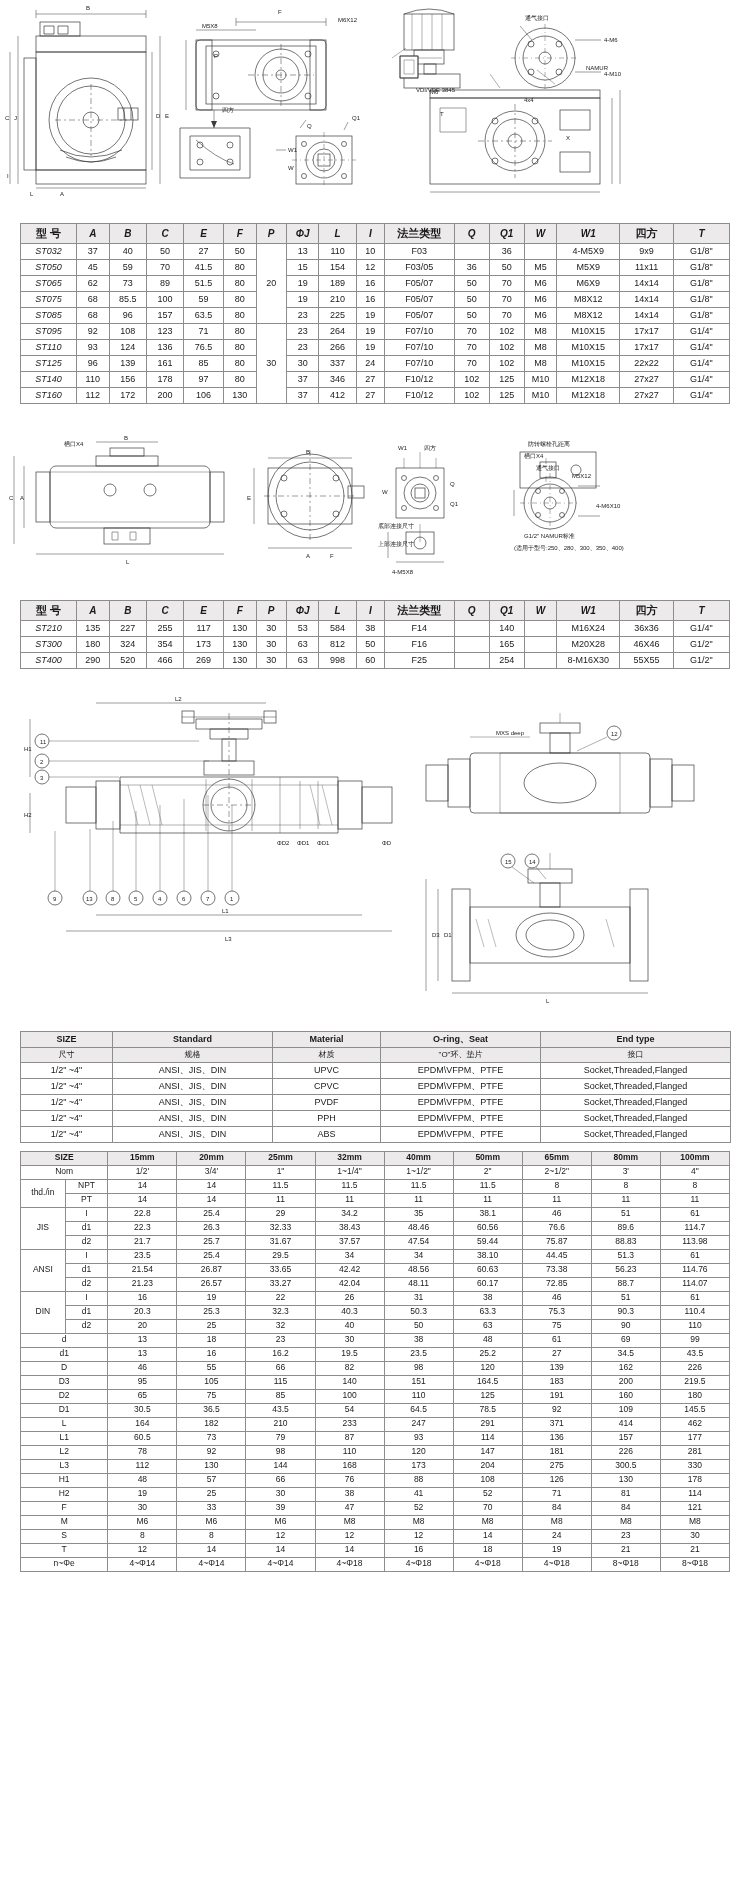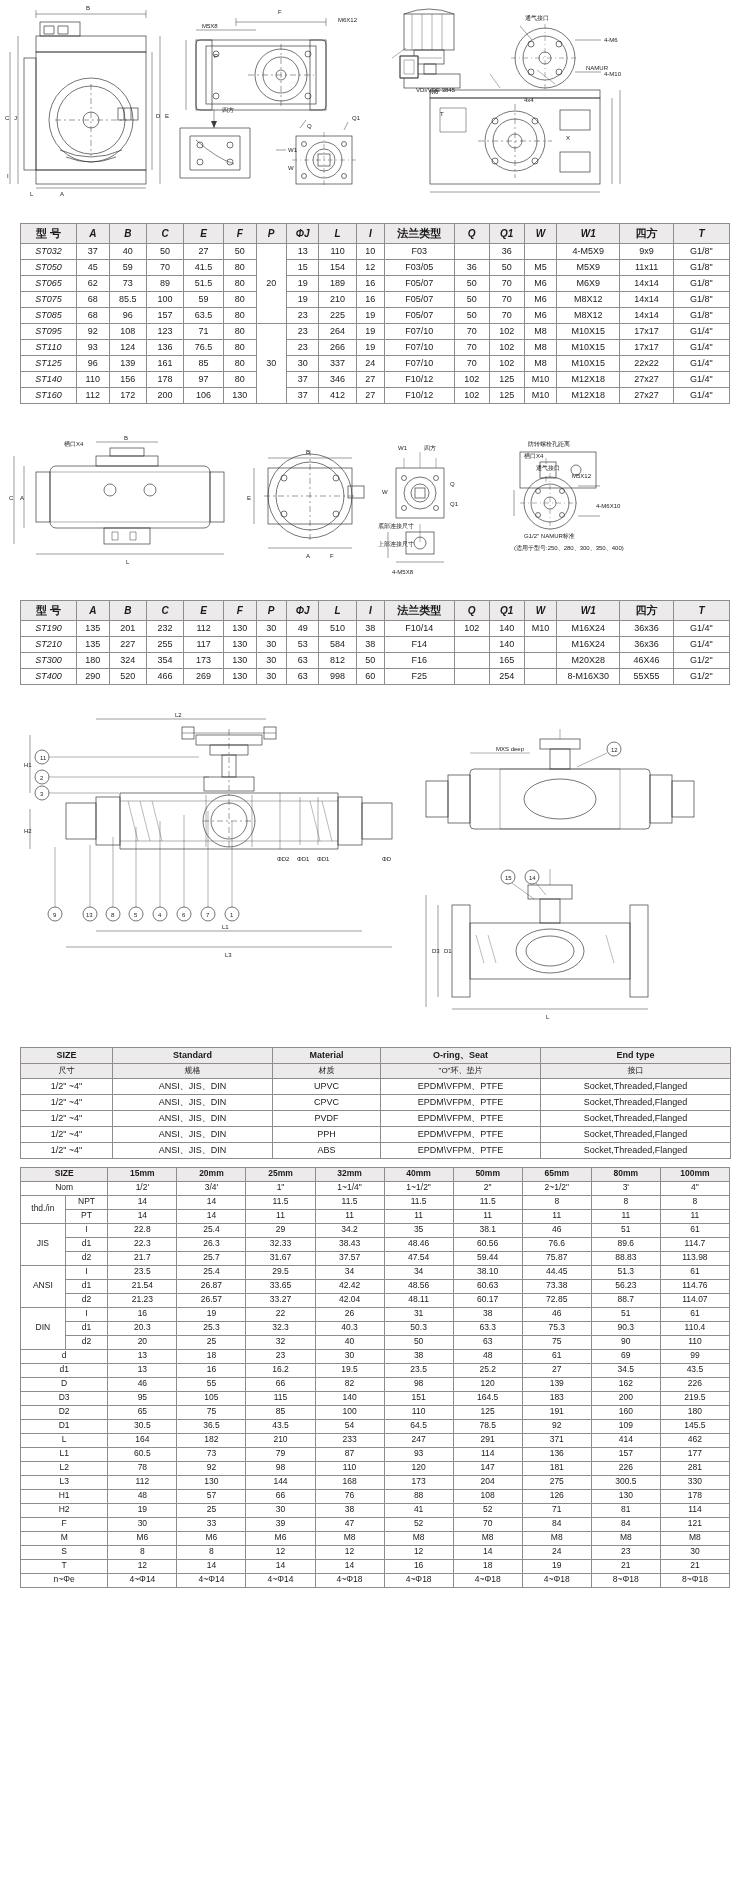--- a/index.html
+++ b/index.html
@@ -597,39 +597,20 @@
         <th>Q</th>
         <th>Q1</th>
         <th>W</th>
         <th>W1</th>
         <th class="model">四方</th>
         <th>T</th>
       </tr>
     </thead>
     <tbody>
       <tr>
-          <td class="model">ST190</td>
-          <td>135</td>
-          <td>201</td>
-          <td>232</td>
-          <td>112</td>
-          <td>130</td>
-          <td>30</td>
-          <td>49</td>
-          <td>510</td>
-          <td>38</td>
-          <td>F10/14</td>
-          <td>102</td>
-          <td>140</td>
-          <td>M10</td>
-          <td>M16X24</td>
-          <td>36x36</td>
-          <td>G1/4"</td>
-        </tr>
-      <tr>
           <td class="model">ST210</td>
           <td>135</td>
           <td>227</td>
           <td>255</td>
           <td>117</td>
           <td>130</td>
           <td>30</td>
           <td>53</td>
           <td>584</td>
           <td>38</td>

